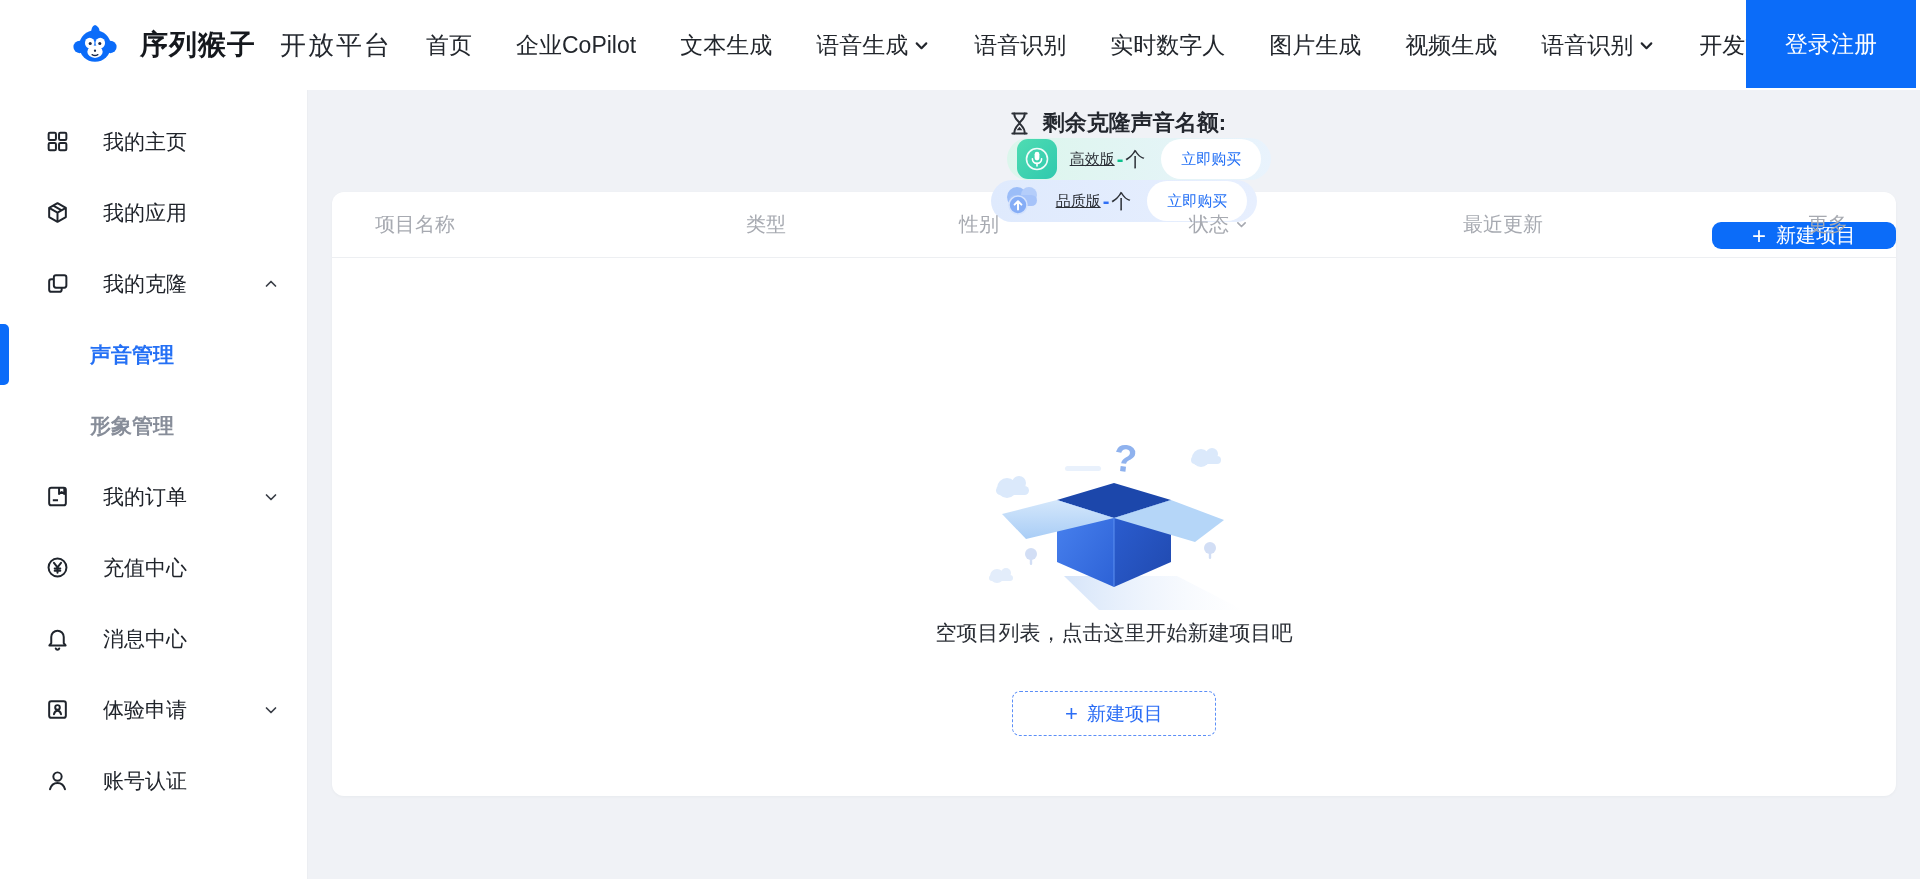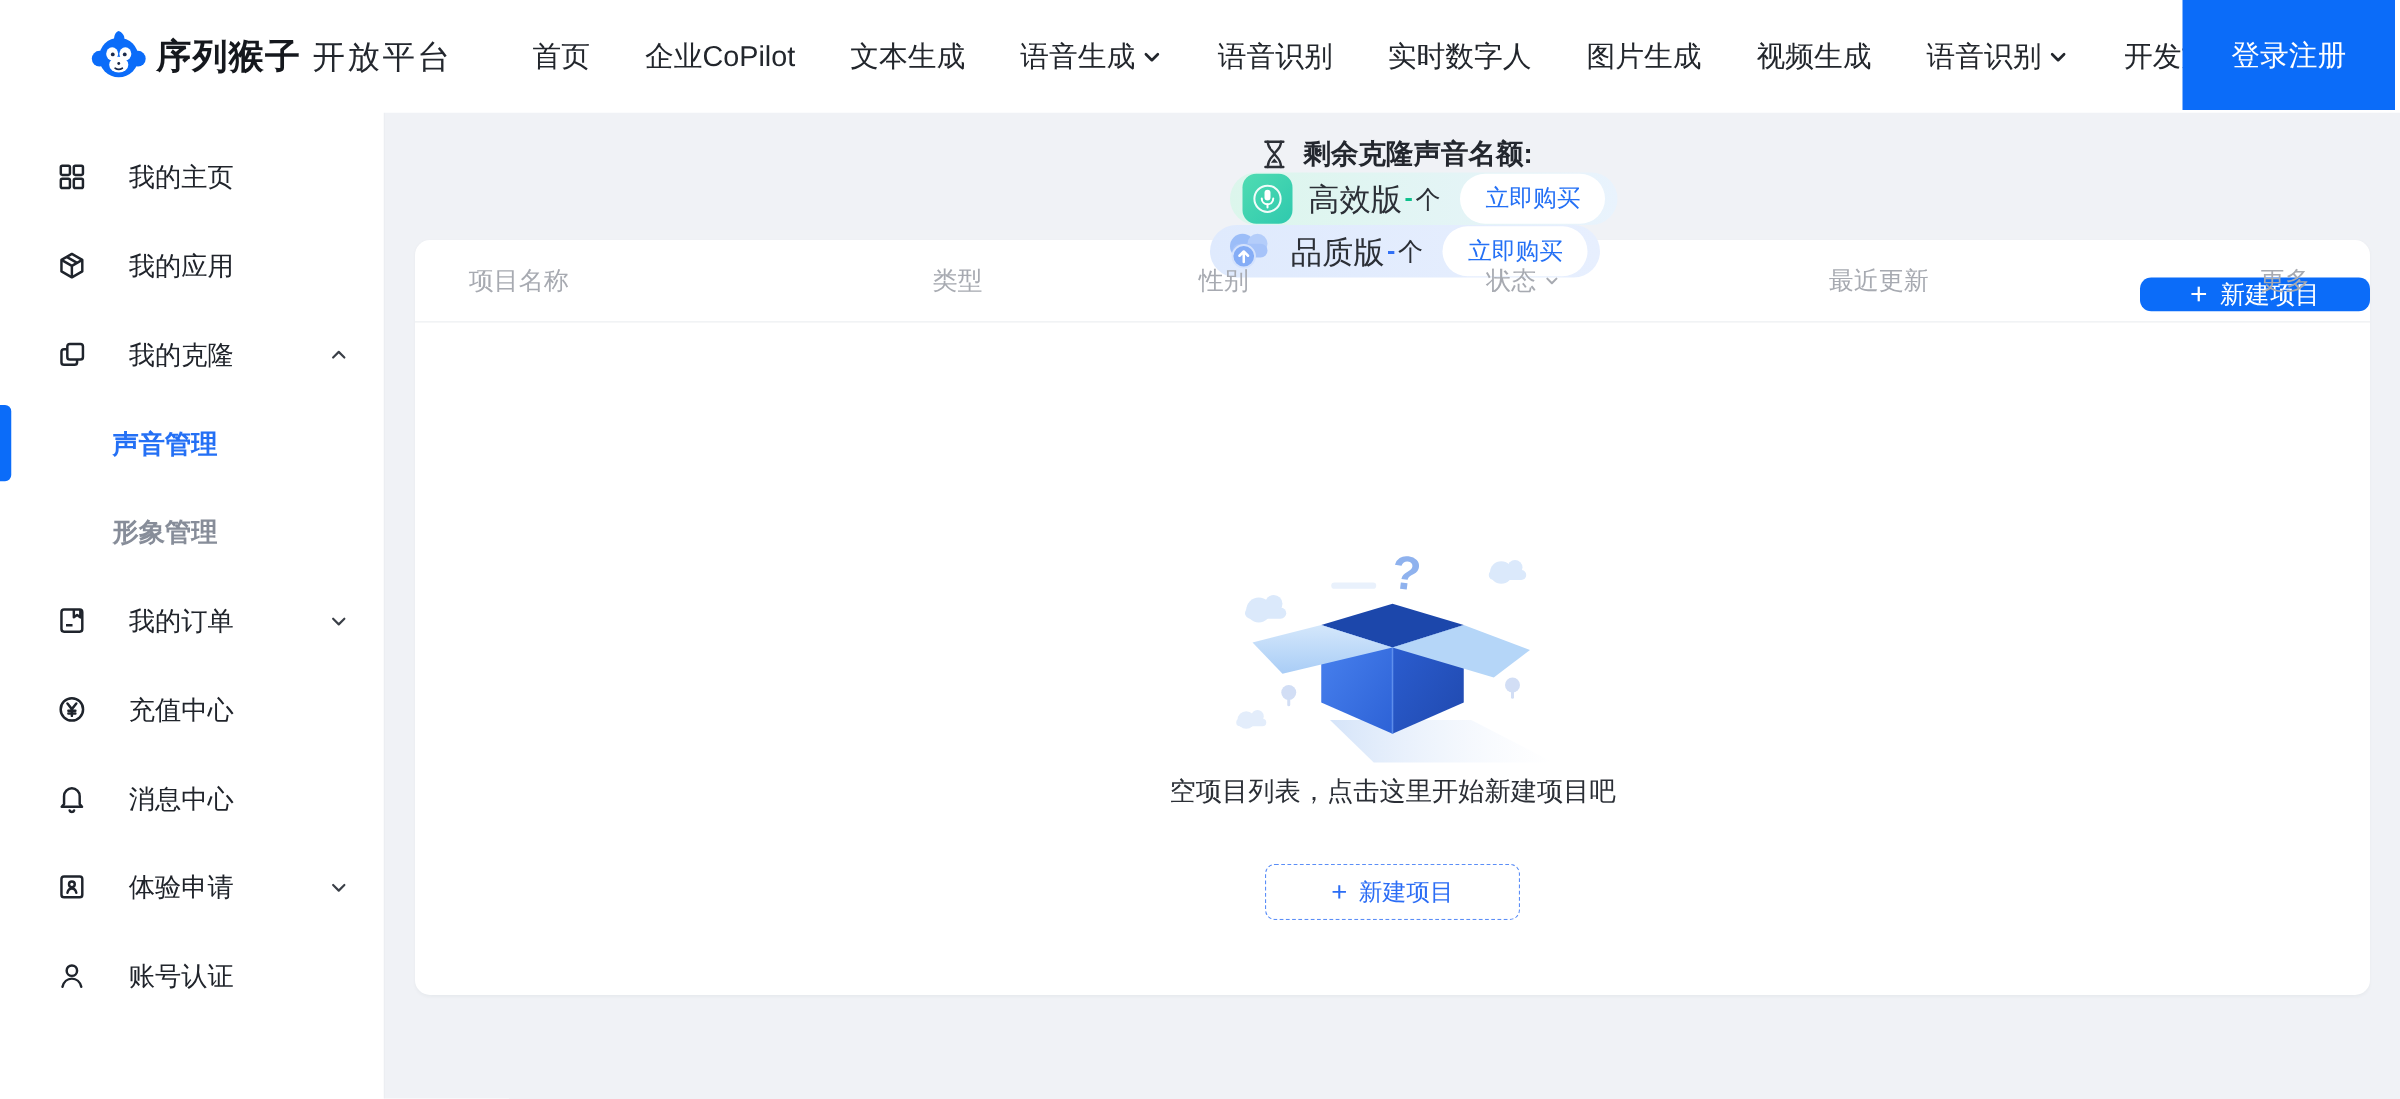--- a/index.html
+++ b/index.html
@@ -2,21 +2,21 @@
 <html><head>
 <meta charset="utf-8">
 <style>
   * { margin:0; padding:0; box-sizing:border-box; }
   html,body { width:1920px; height:879px; overflow:hidden; }
   body { font-family:"Liberation Sans","DejaVu Sans",sans-serif; background:#fff; color:#21252b; }
   .app { position:relative; width:1920px; height:879px; overflow:hidden; }
 
   
   .header { position:absolute; left:0; top:0; width:1920px; height:90px; background:#fff; z-index:20; }
-  .brand { position:absolute; left:72px; top:0; height:90px; display:flex; align-items:center; gap:7px; }
+  .brand { position:absolute; left:72px; top:0; height:90px; display:flex; align-items:center; gap:22px; }
   .brand-name { font-size:28px; font-weight:bold; color:#15181d; letter-spacing:1px; }
   .brand-suffix { font-size:26px; font-weight:400; color:#23272e; letter-spacing:2px; margin-left:2px; }
   .nav { position:absolute; left:426px; top:0; height:90px; display:flex; align-items:center; gap:44px; white-space:nowrap; }
   .nav-item { display:flex; align-items:center; gap:5px; font-size:23px; color:#22262c; cursor:pointer; }
   .login-btn { position:absolute; top:0; right:4px; width:170px; height:88px; background:#0b6cf9; color:#fff;
                font-size:23px; border:none; cursor:pointer; z-index:30; font-family:inherit; }
 
   
   .sidebar { position:absolute; left:0; top:90px; width:308px; height:789px; background:#fff;
              border-right:1px solid #eceef2; padding-top:16px; z-index:10; }
@@ -30,27 +30,27 @@
   .side-chevron { margin-left:auto; display:flex; }
 
   
   .main { position:absolute; left:308px; top:90px; width:1612px; height:789px; background:#f0f2f6; padding:0 24px; }
 
   .quota-row { margin-top:18px; height:62px; display:flex; align-items:center;flex-direction:column; }
   .quota-label { display:flex; align-items:center; gap:12px; margin-left:6px; font-size:22px; font-weight:bold; color:#23272e; }
   .chip { display:flex; align-items:center; height:58px; border-radius:29px; padding:0 10px 0 9px; margin-left:0; }
   .chip-green { margin-left:50px; background:linear-gradient(90deg,#dcf6ec,#e9f3fd); }
   .chip-blue  { margin-left:20px; background:linear-gradient(90deg,#dfeafd,#e7effe); }
-  .chip .chip-name { font-size:25px; color:#2b2f36; margin-left:12px; }
+  .chip .chip-name { font-size:15px; color:#2b2f36; margin-left:12px;text-decoration:underline; }
   .chip .chip-count { font-size:20px; font-weight:bold; margin:0 2px; }
   .chip-green .chip-count { color:#0cc08b; }
   .chip-blue  .chip-count { color:#2f6ff5; }
   .chip .chip-unit { font-size:20px; color:#2b2f36; }
   .buy-btn { margin-left:16px; height:40px; padding:0 20px; border-radius:20px; background:#fff; border:none;
-             color:#2470f5; font-size:19px; cursor:pointer; font-family:inherit; }
+             color:#2470f5; font-size:15px; cursor:pointer; font-family:inherit; }
   .new-project-btn { margin-left:auto; width:184px; height:52px; background:#0b6cf9; border:none; border-radius:9px;
                      color:#fff; font-size:20px; cursor:pointer; display:flex; align-items:center; justify-content:center;
                      gap:10px; font-family:inherit; }
   .plus-glyph { font-size:24px; font-weight:400; line-height:1; }
 
   .card { margin-top:22px; height:604px; background:#fff; border-radius:12px; box-shadow:0 1px 3px rgba(30,40,60,.04); overflow:hidden; }
   .thead { display:flex; align-items:center; height:66px; border-bottom:1px solid #edeff2;
            padding:0 48px 0 43px; font-size:20px; color:#a7aab1; }
   .th { display:flex; align-items:center; gap:6px; }
   .th-1 { width:371px; } .th-2 { width:213px; } .th-3 { width:230px; } .th-4 { width:274px; }

